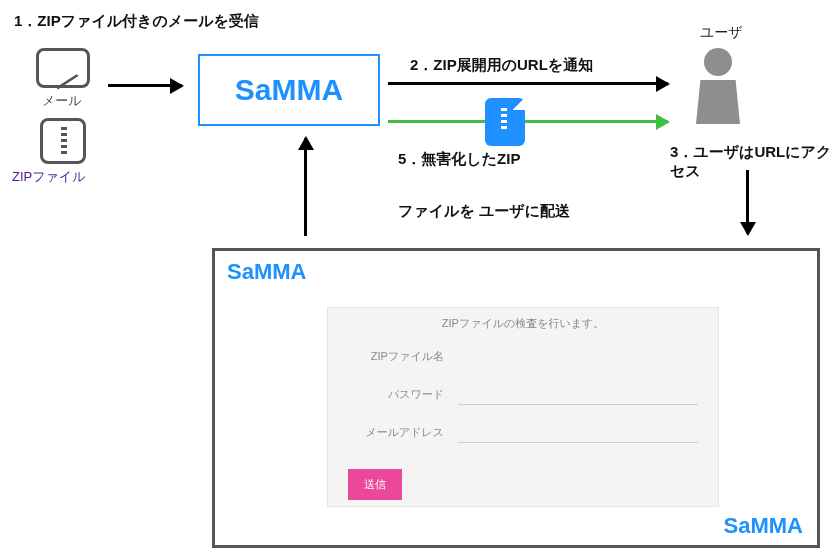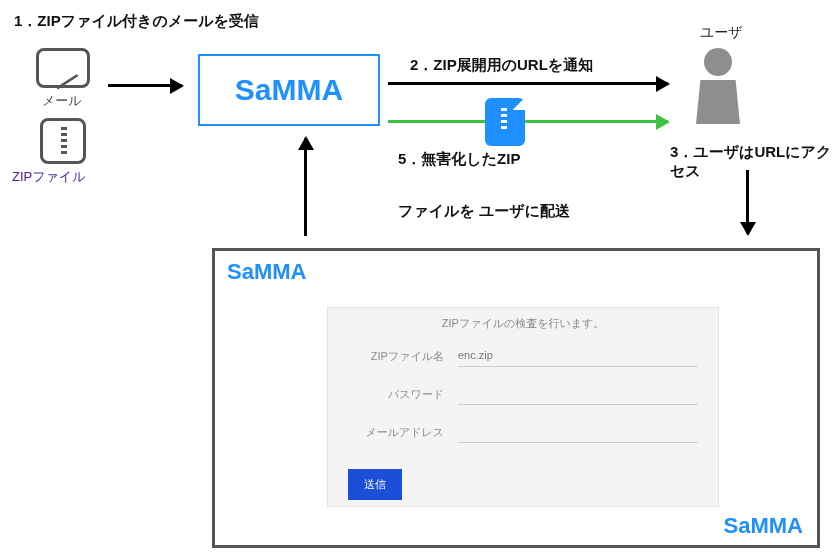--- a/index.html
+++ b/index.html
@@ -173,21 +173,21 @@
     margin-bottom: 18px;
   }
   .form-row {
     display: flex;
     margin-bottom: 16px;
     height: 22px;
   }
   .form-row .lab { width: 110px; text-align: right; padding-right: 14px; }
   .form-row .val { flex: 1; border-bottom: 1px solid #ccc; height: 18px; font-size: 11px; color:#777; }
   .submit-btn {
-    background: #1d4ed8; color: #fff;
+    background: #ec4899; color: #fff;
     border: none; padding: 8px 16px;
     font-size: 11px;
     margin-top: 6px;
   }
 </style>
 </head>
 <body>
 
 <div class="step-label" style="left:14px; top:12px;">1．ZIPファイル付きのメールを受信</div>
 
@@ -219,21 +219,20 @@
 <div class="arrow up" style="left:304px; top:138px; height:98px;"></div>
 
 <div class="viewer-panel">
   <div class="viewer-title">SaMMA</div>
 
   <div class="form-card">
     <div class="form-heading">ZIPファイルの検査を行います。</div>
 
     <div class="form-row">
       <div class="lab">ZIPファイル名</div>
-      <div class="val">enc.zip</div>
     </div>
     <div class="form-row">
       <div class="lab">パスワード</div>
       <div class="val"></div>
     </div>
     <div class="form-row">
       <div class="lab">メールアドレス</div>
       <div class="val"></div>
     </div>
 

